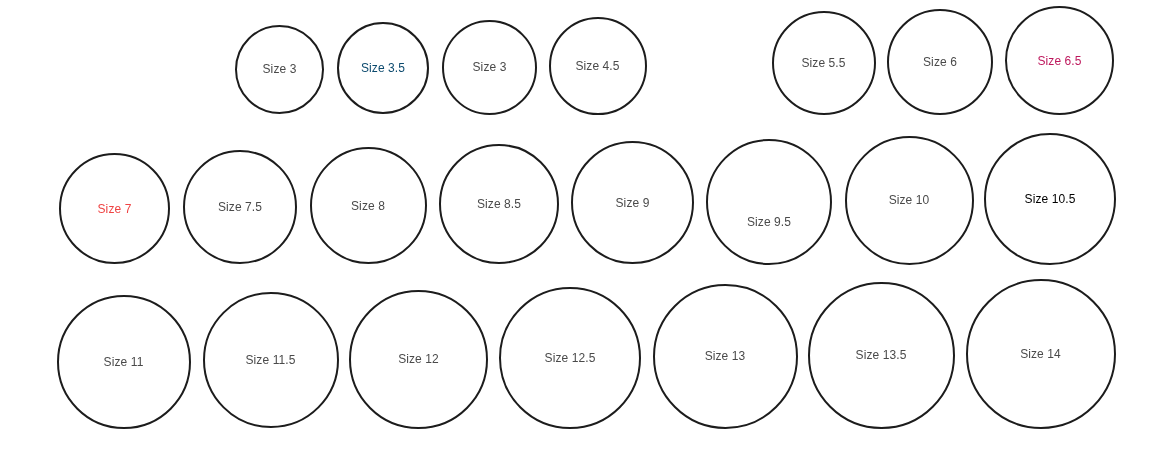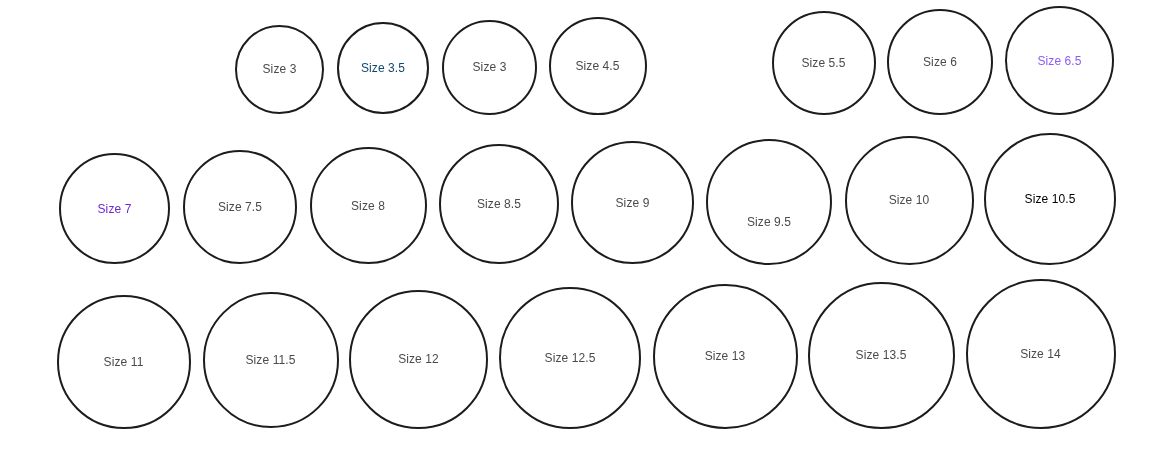--- a/index.html
+++ b/index.html
@@ -55,24 +55,24 @@
     <div class="ring" style="width: 98px; height: 98px; left: 548.5px; top: 16.5px; border-color: rgb(28, 28, 28);">
       <span class="ring-label" style="color: rgb(74, 74, 74);">Size 4.5</span>
     </div>
     <div class="ring" style="width: 104px; height: 104px; left: 771.5px; top: 11px; border-color: rgb(28, 28, 28);">
       <span class="ring-label" style="color: rgb(74, 74, 74);">Size 5.5</span>
     </div>
     <div class="ring" style="width: 106px; height: 106px; left: 887px; top: 8.5px; border-color: rgb(28, 28, 28);">
       <span class="ring-label" style="color: rgb(74, 74, 74);">Size 6</span>
     </div>
     <div class="ring" style="width: 109px; height: 109px; left: 1005px; top: 6px; border-color: rgb(28, 28, 28);">
-      <span class="ring-label" style="color: #8b5cf6;">Size 6.5</span>
+      <span class="ring-label" style="color: #be185d;">Size 6.5</span>
     </div>
     <div class="ring" style="width: 111px; height: 111px; left: 59px; top: 153px; border-color: rgb(28, 28, 28);">
-      <span class="ring-label" style="color: #6d28d9;">Size 7</span>
+      <span class="ring-label" style="color: #ef4444;">Size 7</span>
     </div>
     <div class="ring" style="width: 114px; height: 114px; left: 183px; top: 150px; border-color: rgb(28, 28, 28);">
       <span class="ring-label" style="color: rgb(74, 74, 74);">Size 7.5</span>
     </div>
     <div class="ring" style="width: 117px; height: 117px; left: 309.5px; top: 147px; border-color: rgb(28, 28, 28);">
       <span class="ring-label" style="color: rgb(74, 74, 74);">Size 8</span>
     </div>
     <div class="ring" style="width: 120px; height: 120px; left: 439px; top: 144px; border-color: rgb(28, 28, 28);">
       <span class="ring-label" style="color: rgb(74, 74, 74);">Size 8.5</span>
     </div>

